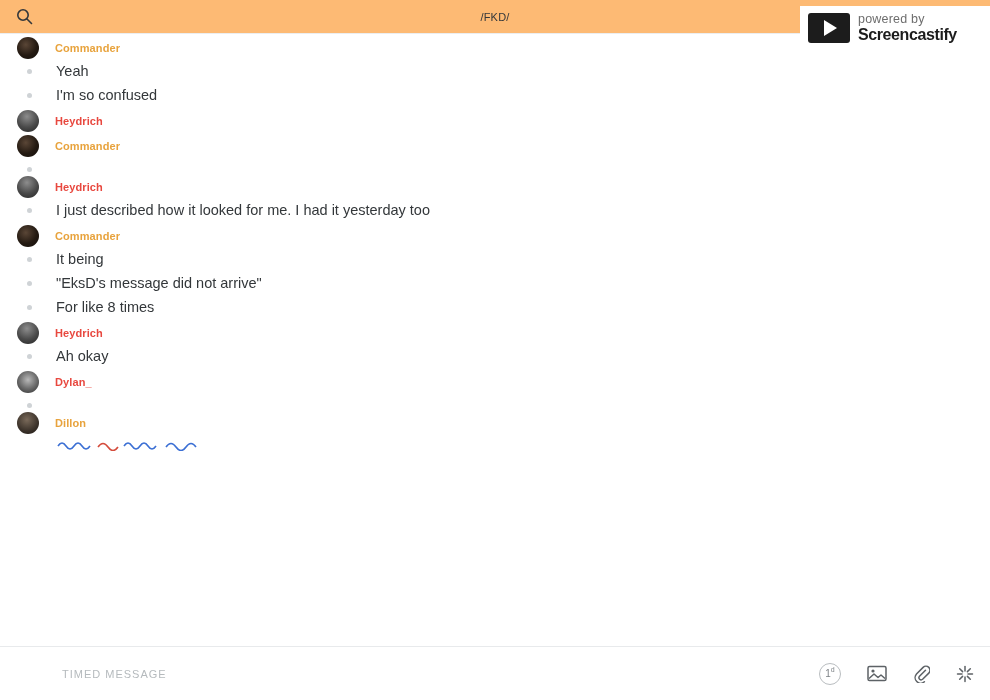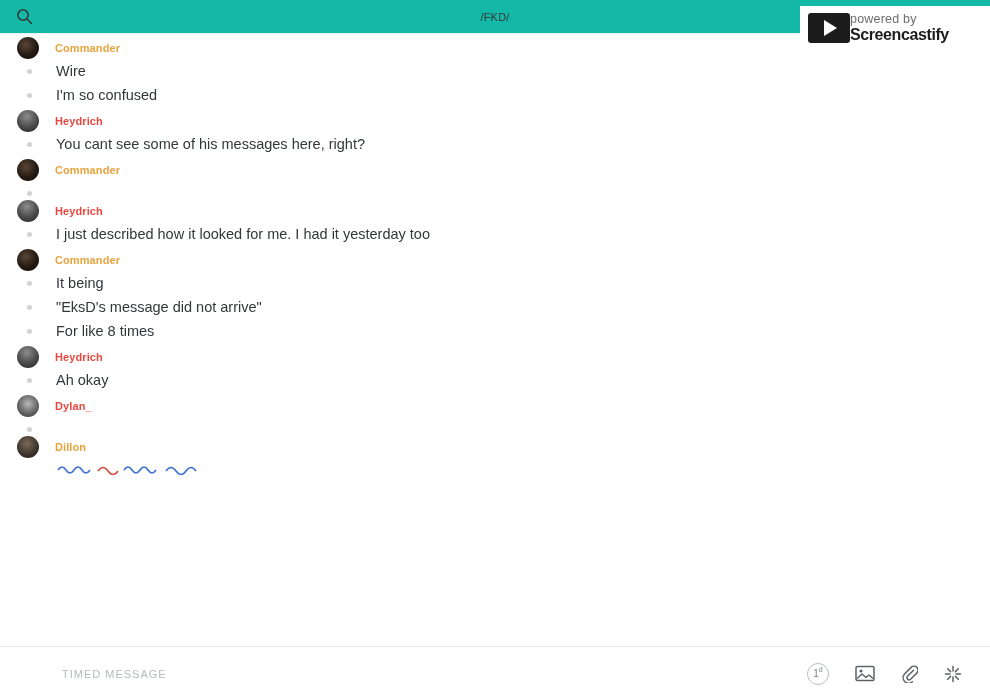--- a/index.html
+++ b/index.html
@@ -18,21 +18,21 @@
     flex-direction: column;
   }
 
   
   .topbar {
     position: relative;
     height: 34px;
     flex: 0 0 34px;
     display: flex;
     align-items: center;
-    background: #14b8a6;
+    background: #fdba74;
     border-bottom: 1px solid #eceef0;
   }
   .topbar-left {
     width: 48px;
     display: flex;
     align-items: center;
     justify-content: center;
   }
   .search-icon svg { display: block; }
   .topbar-title {
@@ -57,20 +57,21 @@
   
   .watermark {
     position: absolute;
     top: 6px;
     right: 0;
     width: 190px;
     height: 44px;
     background: #ffffff;
     display: flex;
     align-items: center;
+    gap: 8px;
     padding-left: 8px;
     z-index: 5;
     box-shadow: 0 0 0 0 transparent;
   }
   .wm-logo {
     width: 42px; height: 30px;
     background: #1c1c1c;
     border-radius: 3px;
     display: flex;
     align-items: center;
@@ -174,21 +175,21 @@
     overflow: hidden;
   }
 
   
   .inputbar {
     flex: 0 0 54px;
     height: 54px;
     border-top: 1px solid #e8eaec;
     display: flex;
     align-items: center;
-    padding: 0 28px 0 62px;
+    padding: 0 16px 0 62px;
     background: #ffffff;
   }
   .placeholder {
     font-size: 11px;
     letter-spacing: 1px;
     color: #b5babd;
     flex: 1 1 auto;
   }
   .input-actions {
     display: flex;
@@ -253,40 +254,34 @@
 
     <div class="msg-group">
       <div class="group-head">
         <div class="avatar av-commander"></div>
         <div class="sender" style="color:#e8a33d">Commander</div>
       </div>
       <div class="msg-line">
         <div class="dot-col">
             <span class="dot"></span>
           </div>
-        <div class="msg-text">Wire</div>
+        <div class="msg-text">Yeah</div>
       </div>
       <div class="msg-line">
         <div class="dot-col">
             <span class="dot"></span>
           </div>
         <div class="msg-text">I'm so confused</div>
       </div>
     </div>
 
     <div class="msg-group first-of-sender">
       <div class="group-head">
         <div class="avatar av-heydrich"></div>
         <div class="sender" style="color:#e8483f">Heydrich</div>
-      </div>
-      <div class="msg-line">
-        <div class="dot-col">
-            <span class="dot"></span>
-          </div>
-        <div class="msg-text">You cant see some of his messages here, right?</div>
       </div>
     </div>
 
     <div class="msg-group first-of-sender">
       <div class="group-head">
         <div class="avatar av-commander"></div>
         <div class="sender" style="color:#e8a33d">Commander</div>
       </div>
       <div class="msg-line">
         <div class="dot-col">

